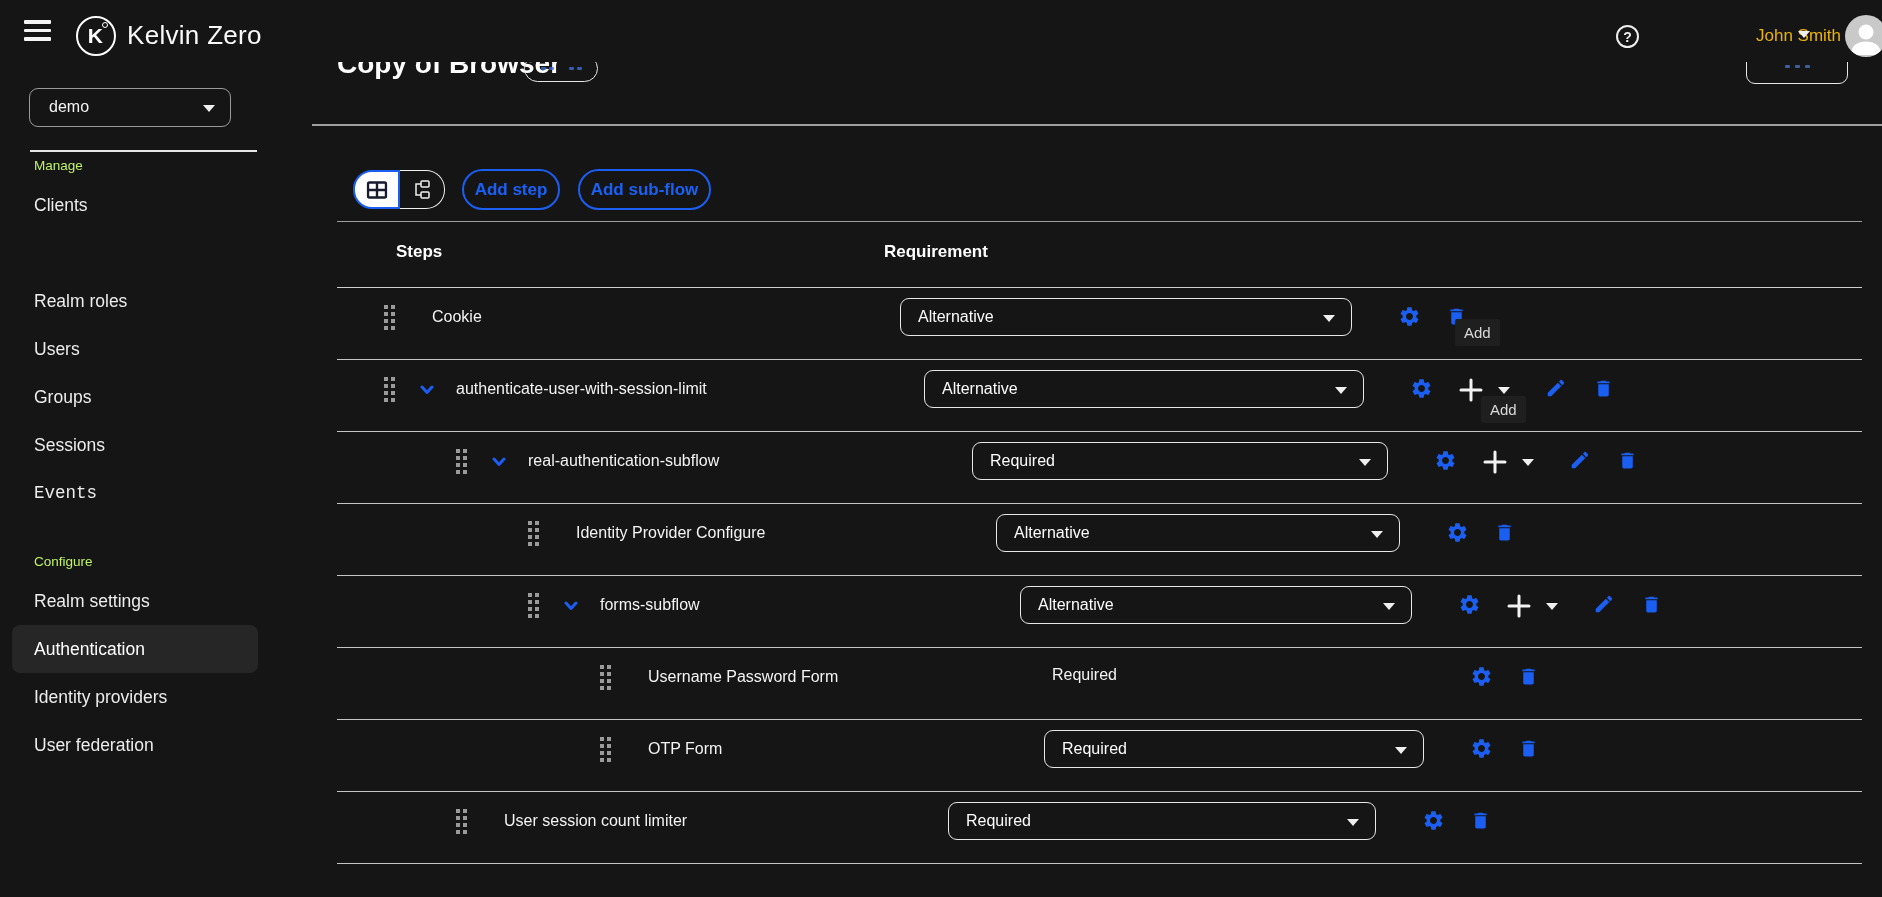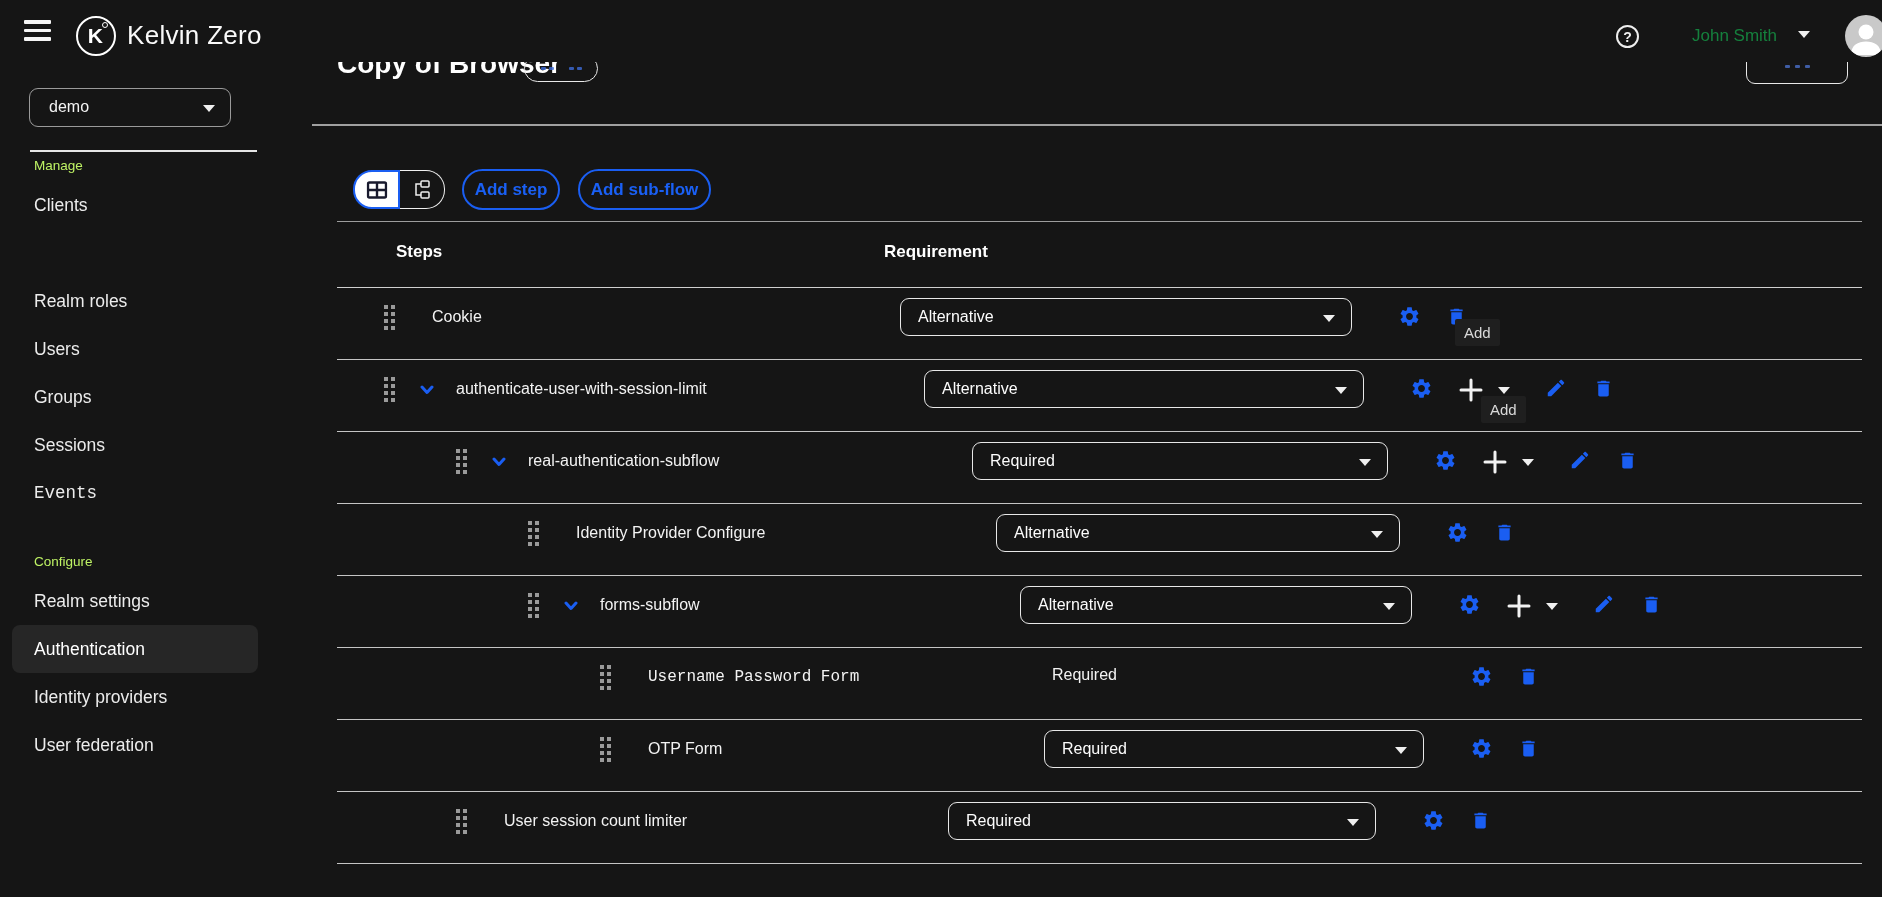--- a/index.html
+++ b/index.html
@@ -10,21 +10,21 @@
   
   #appbar { position:absolute; left:0; top:0; width:1882px; height:62px; background:#151515; z-index:20; }
   .hamburger { position:absolute; left:24px; top:20px; width:27px; height:21px; cursor:pointer; }
   .hamburger span { position:absolute; left:0; width:27px; height:3.6px; background:#f5f5f5; border-radius:1px; }
   .hamburger span:nth-child(1){top:0;} .hamburger span:nth-child(2){top:8.5px;} .hamburger span:nth-child(3){top:17px;}
   .logo-circle { position:absolute; left:76px; top:16px; width:40px; height:40px; border:2.6px solid #fff; border-radius:50%; }
   .logo-k { position:absolute; left:50%; top:50%; transform:translate(-54%,-50%); font-size:21px; font-weight:bold; color:#fff; }
   .logo-deg { position:absolute; right:6px; top:4px; width:6px; height:6px; border:1.8px solid #fff; border-radius:50%; }
   .app-name { position:absolute; left:127px; top:20px; font-size:26px; font-weight:500; letter-spacing:.3px; color:#fafafa; }
   .help-circle { position:absolute; left:1616px; top:25px; width:23px; height:23px; border:2px solid #eee; border-radius:50%; text-align:center; line-height:20px; font-size:14px; font-weight:bold; color:#eee; cursor:pointer; }
-  .user-name { position:absolute; left:1692px; top:26px; font-size:17px; color:#15803d; cursor:pointer; }
+  .user-name { position:absolute; left:1756px; top:26px; font-size:17px; color:#eab308; cursor:pointer; }
   .user-caret { position:absolute; left:1798px; top:31px; width:0; height:0; border-left:6px solid transparent; border-right:6px solid transparent; border-top:7px solid #efefef; cursor:pointer; }
   .avatar { position:absolute; left:1845px; top:15px; width:42px; height:42px; border-radius:50%; background:#c9c9c9; overflow:hidden; cursor:pointer; }
   .avatar svg { position:absolute; left:5px; top:6px; }
 
   
   #sidebar { position:absolute; left:0; top:62px; width:290px; height:835px; background:#151515; z-index:5; }
   .realm-select { position:absolute; left:29px; top:26px; width:202px; height:39px; border:1px solid #9a9a9a; border-radius:9px; cursor:pointer; }
   .realm-select .lbl { position:absolute; left:19px; top:9px; font-size:16px; color:#f3f3f3; }
   .realm-select .tri { position:absolute; right:15px; top:16px; width:0; height:0; border-left:6px solid transparent; border-right:6px solid transparent; border-top:7px solid #efefef; }
   .side-divider { position:absolute; left:30px; top:88px; width:227px; height:2.4px; background:#e6e6e6; }
@@ -349,21 +349,21 @@
       <i style="left:0;top:0"></i>
             <i style="left:7px;top:0"></i>
       <i style="left:0;top:7px"></i>
             <i style="left:7px;top:7px"></i>
       <i style="left:0;top:14px"></i>
             <i style="left:7px;top:14px"></i>
       <i style="left:0;top:21px"></i>
             <i style="left:7px;top:21px"></i>
     </span>
 
-    <span class="rname" style="left: 311px; font-family: Liberation Mono, monospace;">Username Password Form</span>
+    <span class="rname" style="left: 311px;">Username Password Form</span>
 
     <span class="req-text" style="left: 715px;">Required</span>
     <span class="icons" style="left: 1133px;">
       <span class="ico i-gear">
         <svg width="23" height="23" viewBox="0 0 24 24">
                 <path fill="#1a5ef2" d="M19.14 12.94c.04-.3.06-.61.06-.94 0-.32-.02-.64-.07-.94l2.03-1.58c.18-.14.23-.41.12-.61l-1.92-3.32c-.12-.22-.37-.29-.59-.22l-2.39.96c-.5-.38-1.03-.7-1.62-.94l-.36-2.54c-.04-.24-.24-.41-.48-.41h-3.84c-.24 0-.43.17-.47.41l-.36 2.54c-.59.24-1.13.57-1.62.94l-2.39-.96c-.22-.08-.47 0-.59.22L2.74 8.87c-.12.21-.08.47.12.61l2.03 1.58c-.05.3-.09.63-.09.94s.02.64.07.94l-2.03 1.58c-.18.14-.23.41-.12.61l1.92 3.32c.12.22.37.29.59.22l2.39-.96c.5.38 1.03.7 1.62.94l.36 2.54c.05.24.24.41.48.41h3.84c.24 0 .44-.17.47-.41l.36-2.54c.59-.24 1.13-.56 1.62-.94l2.39.96c.22.08.47 0 .59-.22l1.92-3.32c.12-.22.07-.47-.12-.61l-2.01-1.58zM12 15.6c-1.98 0-3.6-1.62-3.6-3.6s1.62-3.6 3.6-3.6 3.6 1.62 3.6 3.6-1.62 3.6-3.6 3.6z"></path>
               </svg>
       </span>
 
       <span class="ico i-trash">

